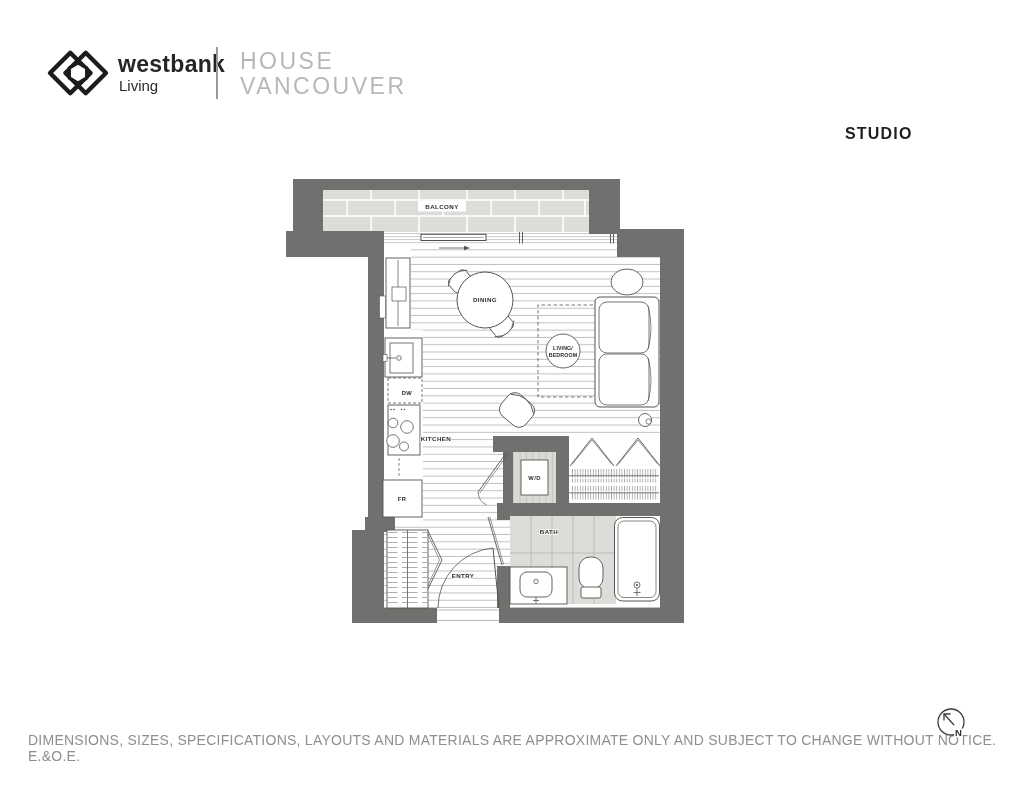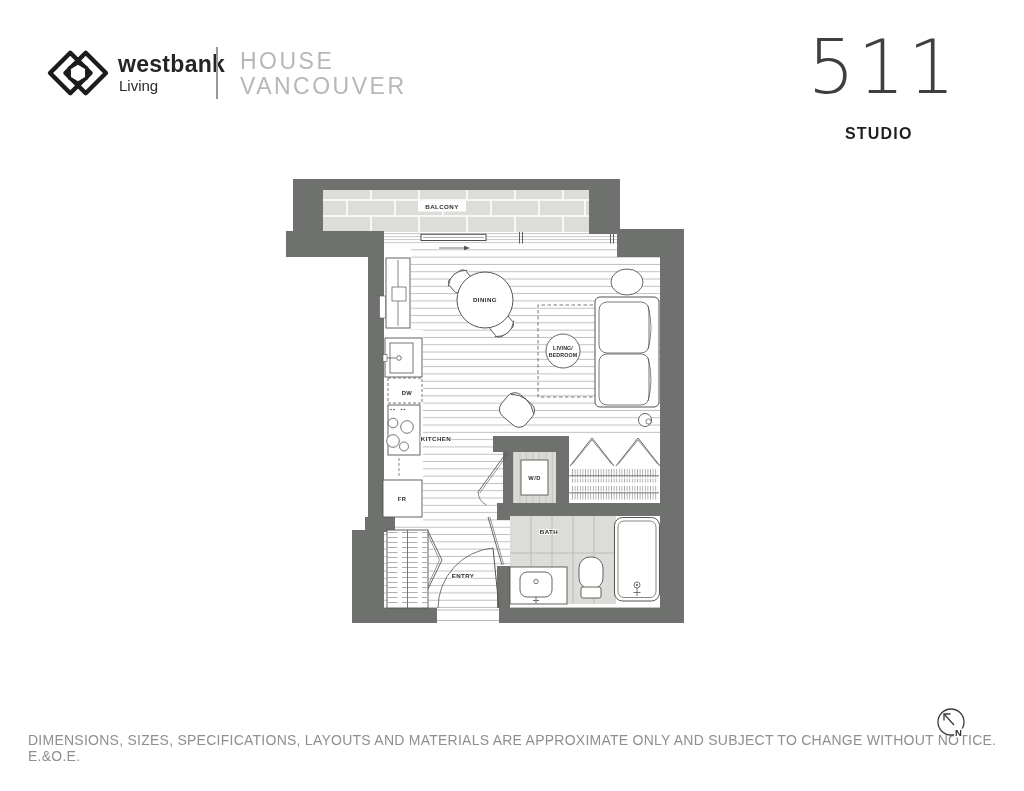--- a/index.html
+++ b/index.html
@@ -36,21 +36,20 @@
     </g>
     <path d="M 32 17.5 L 41 22.8 L 41 33.2 L 32 38.5 L 23 33.2 L 23 22.8 Z" fill="#fff" stroke="#1c1c1c" stroke-width="3.4" stroke-linejoin="round"></path>
   </svg>
   <div class="abs brand-name">westbank</div>
   <div class="abs brand-sub">Living</div>
   <div class="abs divider"></div>
   <div class="abs project">
     <div>HOUSE</div>
     <div>VANCOUVER</div>
   </div>
-  <div class="abs unit-number">511</div>
   <div class="abs unit-type">STUDIO</div>
 
   <svg class="abs" style="left:280px;top:170px;" width="410" height="460" viewBox="0 0 410 460">
     <defs>
       <pattern id="planks" width="10" height="7.3" patternUnits="userSpaceOnUse">
         <rect width="10" height="7.3" fill="#ffffff"></rect>
         <line x1="0" y1="6.8" x2="10" y2="6.8" stroke="#b5b7b3" stroke-width="0.9"></line>
       </pattern>
       <pattern id="shelves" width="20" height="5" patternUnits="userSpaceOnUse">
         <rect width="20" height="5" fill="#ffffff"></rect>

